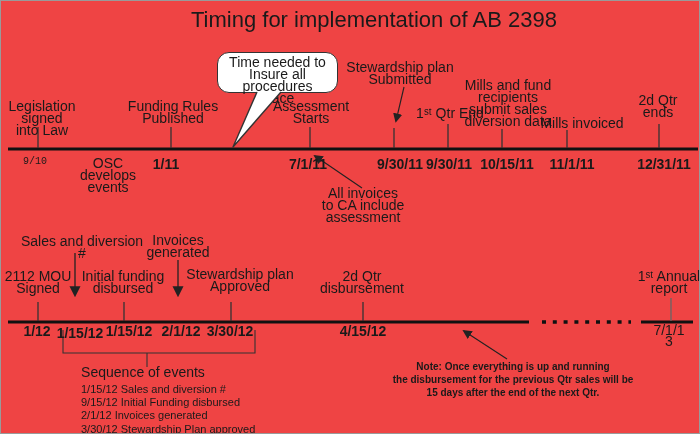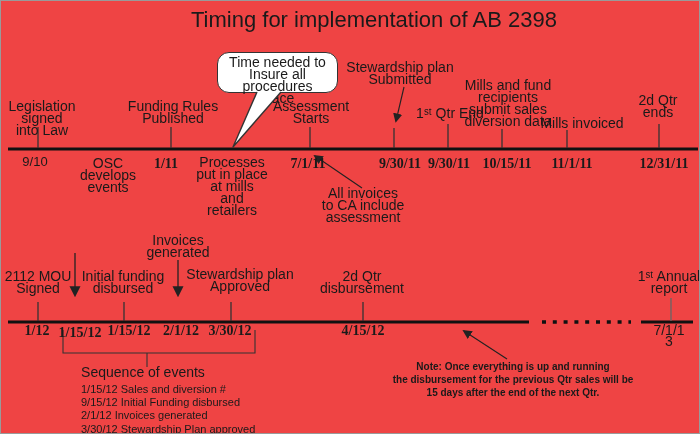--- a/index.html
+++ b/index.html
@@ -7,22 +7,22 @@
     position:relative; width:700px; height:434px;
     box-sizing:border-box; border:1px solid #9a9a9a;
     background:#ef4444; overflow:hidden;
     font-family:"Liberation Sans", sans-serif;
     color:#1a1a1a;
   }
   .lbl {
     position:absolute; text-align:center; font-size:14px; line-height:12px;
     white-space:pre-line; color:#1a1a1a;
   }
-  .date { font-weight:bold;font-family:Liberation Serif, serif; }
-  .big { font-size:13px; line-height:14px; }
+  .date { font-weight:bold; }
+  .big { font-size:10px; line-height:14px;font-family:Liberation Mono, monospace; }
   #title {
     position:absolute; left:73px; top:6px; width:600px; text-align:center;
     font-size:22px; line-height:26px; font-weight:normal; letter-spacing:0px;
   }
   #bubble {
     position:absolute; left:216px; top:51px; width:121px; height:41px;
     border:1.5px solid #333; border-radius:12px; background:#fff;
     box-sizing:border-box; z-index:1;
   }
   #bubble .lbl { position:absolute; left:0; top:3px; width:100%; line-height:12px; }
@@ -105,35 +105,31 @@
 diversion data</div>
   <div class="lbl txt" style="left:531px; top:116px; width:100px">Mills invoiced</div>
   <div class="lbl txt" style="left:622px; top:93px;  width:70px">2d Qtr
 ends</div>
 
   <div class="lbl txt big" style="left:4px;  top:154px; width:60px">9/10</div>
   <div class="lbl txt" style="left:67px;  top:156px; width:80px">OSC
 develops
 events</div>
   <div class="lbl txt date" style="left:135px; top:157px; width:60px">1/11</div>
-  <div class="lbl txt" style="left:186px; top:155px; width:90px">Processes
-put in place
-at mills
-and
-retailers</div>
   <div class="lbl txt date" style="left:272px; top:157px; width:70px">7/1/11</div>
   <div class="lbl txt date" style="left:364px; top:157px; width:70px">9/30/11</div>
   <div class="lbl txt date" style="left:413px; top:157px; width:70px">9/30/11</div>
   <div class="lbl txt date" style="left:466px; top:157px; width:80px">10/15/11</div>
   <div class="lbl txt date" style="left:536px; top:157px; width:70px">11/1/11</div>
   <div class="lbl txt date" style="left:623px; top:157px; width:80px">12/31/11</div>
   <div class="lbl txt" style="left:317px; top:186px; width:90px">All invoices
 to CA include
 assessment</div>
 
+  <div class="lbl txt" style="left:16px;  top:234px; width:130px">Sales and diversion #</div>
   <div class="lbl txt" style="left:137px; top:233px; width:80px">Invoices
 generated</div>
   <div class="lbl txt" style="left:-3px;  top:269px; width:80px">2112 MOU
 Signed</div>
   <div class="lbl txt" style="left:77px;  top:269px; width:90px">Initial funding
 disbursed</div>
   <div class="lbl txt" style="left:184px; top:267px; width:110px">Stewardship plan
 Approved</div>
   <div class="lbl txt" style="left:311px; top:269px; width:100px">2d Qtr
 disbursement</div>

